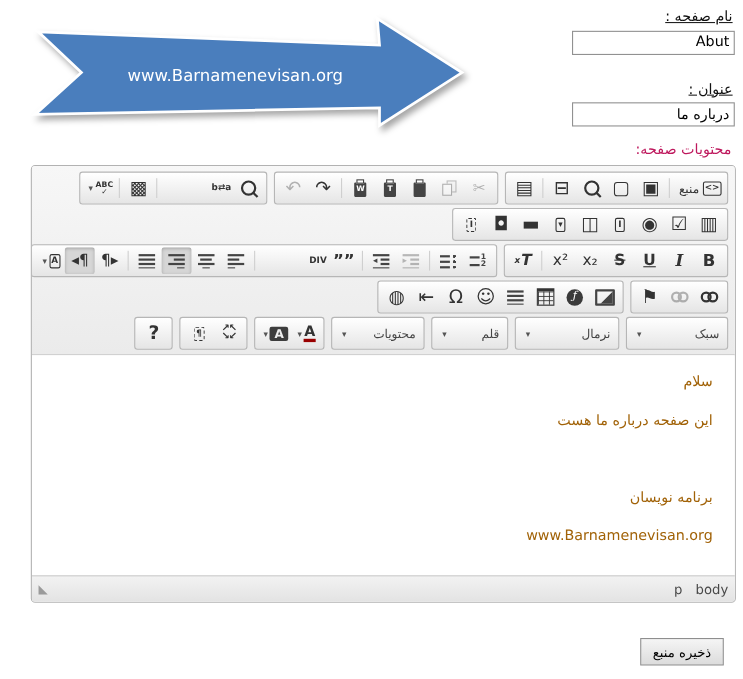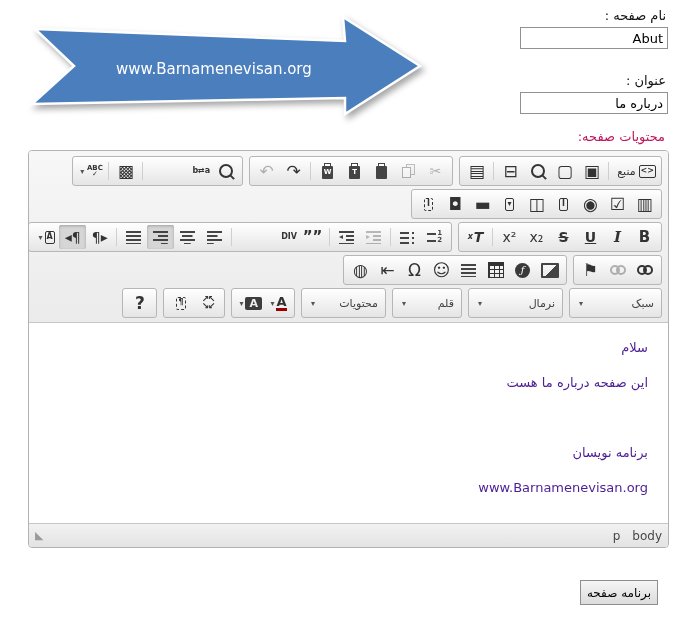--- a/index.html
+++ b/index.html
@@ -9,21 +9,21 @@
   }
   :root{--arrow-color:#4a7ebd;--textcolor-underline:#990000;}
 
   
   .arrow-wrap{position:absolute;left:28px;top:12px;width:398px;height:118px;}
   .arrow-wrap svg{filter:drop-shadow(3px 4px 3px rgba(0,0,0,.35));}
   .arrow-wrap polygon{fill:var(--arrow-color);stroke:#fff;stroke-width:2.5;}
   .arrow-wrap text{fill:#fff;font-size:15px;font-family:"DejaVu Sans","Liberation Sans",sans-serif;}
 
   
-  .form-top{position:absolute;top:8px;right:7px;width:148px;direction:rtl;}
+  .form-top{position:absolute;top:8px;right:7px;width:148px;direction:rtl;text-decoration:underline;}
   .flabel{display:block;font-size:13px;color:#111;margin:0 2px 4px 0;}
   .finput{width:100%;box-sizing:border-box;height:22px;border:1px solid #919191;
     font-size:13px;padding:1px 4px;direction:rtl;text-align:right;
     font-family:"DejaVu Sans","Liberation Sans",sans-serif;}
   .finput.ltrval{direction:ltr;text-align:right;}
   .gap{height:24px;}
   .contents-label{position:absolute;top:129px;right:10px;font-size:13px;color:#be185d;direction:rtl;}
 
   
   .editor{position:absolute;left:28px;top:150px;width:639px;border:1px solid #b2b2b2;
@@ -106,21 +106,21 @@
     background:#fff;border:1px solid #444;}
 
   
   .combo{display:flex;align-items:center;justify-content:space-between;
     background:linear-gradient(#ffffff,#e5e5e5);border:1px solid #b6b6b6;border-radius:3px;
     height:30px;box-sizing:border-box;padding:0 7px;cursor:pointer;}
   .clabel{font-size:11px;color:#444;}
 
   
   .content{height:200px;background:#fff;direction:rtl;text-align:right;
-    padding:16px 20px;box-sizing:border-box;font-size:13px;color:#4c1d95;overflow:hidden;cursor:text;}
+    padding:16px 20px;box-sizing:border-box;font-size:13px;color:#a16207;overflow:hidden;cursor:text;}
   .cpara{margin:0 0 18px;min-height:17px;line-height:17px;}
   .statusbar{height:24px;background:linear-gradient(#f2f2f2,#e3e3e3);border-top:1px solid #c6c6c6;
     display:flex;align-items:center;justify-content:space-between;padding:0 6px;box-sizing:border-box;}
   .grip{color:#9a9a9a;font-size:11px;cursor:nwse-resize;line-height:1;}
   .pathbox{direction:rtl;display:flex;gap:12px;font-size:12px;color:#484848;}
   .crumb{cursor:pointer;text-decoration:none;color:#484848;}
 
   
   .save-page-button{position:absolute;top:580px;right:17px;min-width:76px;height:25px;
     background:linear-gradient(#f5f5f5,#dcdcdc);border:1px solid #8e8e8e;
@@ -409,13 +409,13 @@
     </div>
   <div class="statusbar">
     <span class="grip">◣</span>
     <span class="pathbox">
         <a class="crumb">body</a>
         <a class="crumb">p</a>
       </span>
   </div>
 </div>
 
-<button class="save-page-button">برنامه صفحه</button>
+<button class="save-page-button">ذخیره منبع</button>
 
 </body></html>

